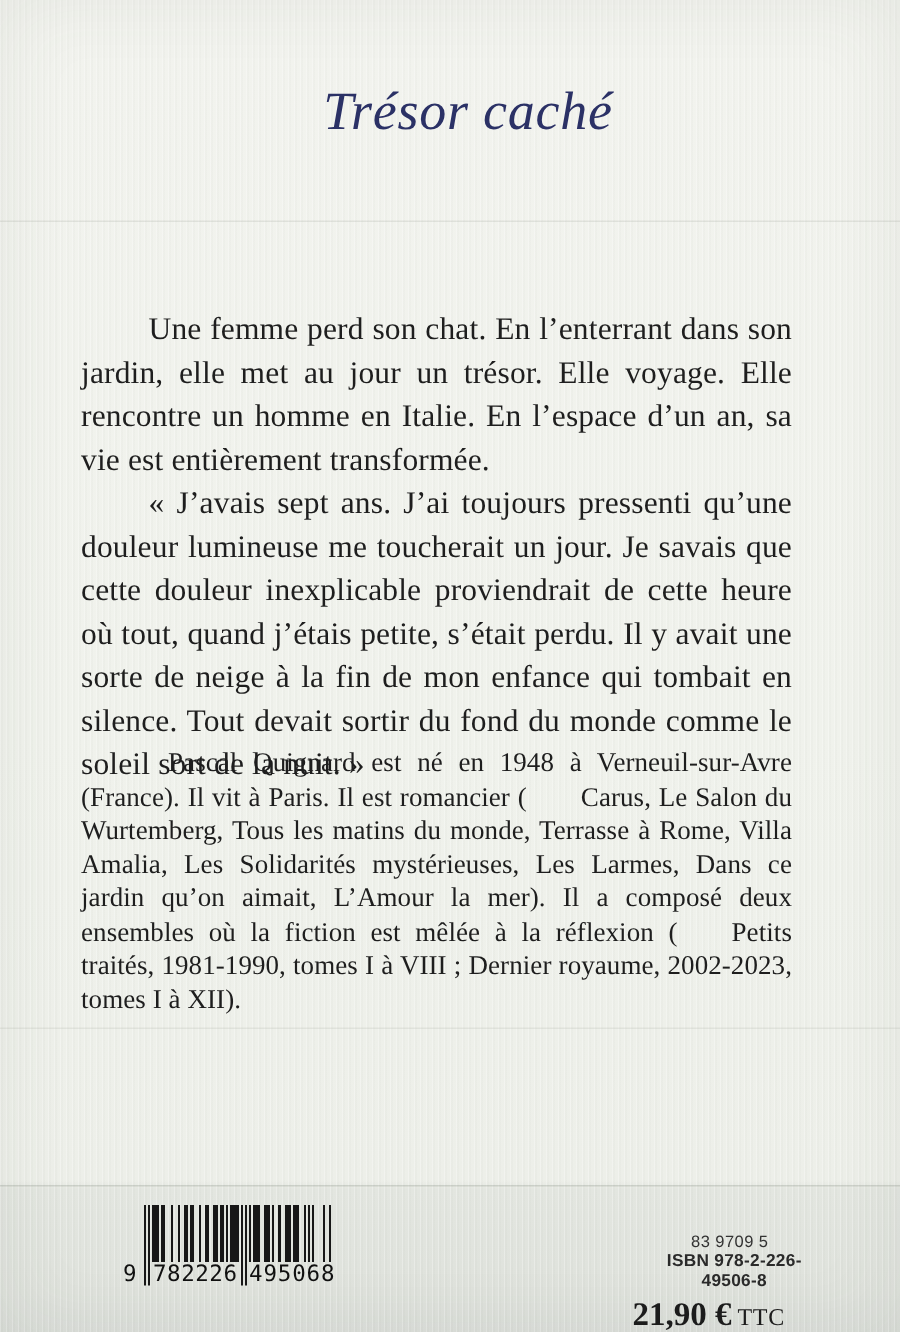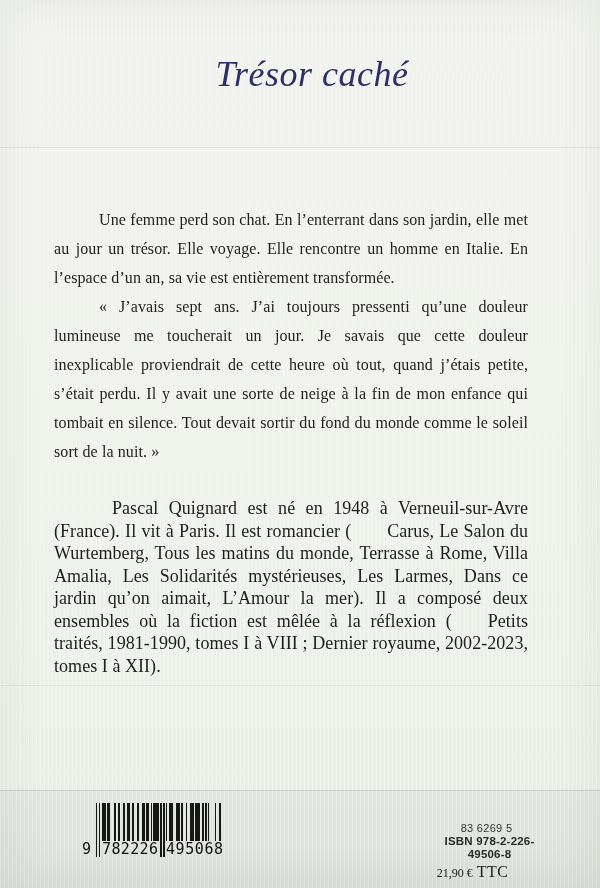--- a/index.html
+++ b/index.html
@@ -26,21 +26,21 @@
     font-style:italic;font-weight:500;
     font-size:36px;line-height:44px;
     color:#2b3166;
     letter-spacing:0.5px;
   }
 
   .textblock{position:absolute;left:54px;width:474px;color:#1e1e1e;}
   .blurb{top:205px;}
   .blurb p{
     margin:0;text-align:justify;text-indent:45px;
-    font-size:16px;line-height:29px;
+    font-size:21px;line-height:29px;
     letter-spacing:0.1px;
   }
   .bio{top:497px;}
   .bio p{
     margin:0;text-align:justify;text-indent:58px;
     font-size:18px;line-height:22.5px;
     letter-spacing:0.05px;
   }
   .bio .seg-italic{}
   .bio .seg-roman{font-style:normal;margin-left:36px;}
@@ -60,21 +60,21 @@
   .bc-g2{left:70px;width:57px;}
 
   .print-info{
     position:absolute;left:405px;top:822px;width:135px;
     text-align:center;color:#2c2c2c;
     font-family:"Liberation Sans", sans-serif;
   }
   .print-code{font-size:11px;line-height:13px;font-weight:500;padding-left:28px;letter-spacing:0.3px;color:#333;}
   .isbn-line{font-size:11.5px;line-height:13px;font-weight:700;letter-spacing:0.2px;color:#2a2a2a;margin-left:34px;}
   .price-line{margin-top:2px;font-family:"Liberation Serif", serif;color:#1c1c1c;}
-  .price-value{font-size:12px;font-weight:400;text-align:right;}
+  .price-value{font-size:22px;font-weight:700;text-align:right;}
   .price-suffix{font-size:16px;font-weight:500;letter-spacing:0.5px;}
 </style>
 </head>
 <body>
 
 <div class="cover">
 
   <div class="crease c1"></div>
   <div class="crease c2"></div>
   <div class="crease c3"></div>
@@ -153,21 +153,21 @@
         <rect x="73" y="0" width="1" height="38" fill="#171717"></rect>
         <rect x="76" y="0" width="1" height="38" fill="#171717"></rect>
         <rect x="78" y="0" width="1" height="38" fill="#171717"></rect>
         <rect x="80" y="0" width="1" height="38" fill="#171717"></rect>
         <rect x="85" y="0" width="1" height="38" fill="#171717"></rect>
         <rect x="88" y="0" width="1" height="38" fill="#171717"></rect>
       </svg>
     </div>
 
   <div class="print-info">
-    <div class="print-code">83 6269 5</div>
+    <div class="print-code">83 9709 5</div>
     <div class="isbn-line">ISBN 978-2-226-49506-8</div>
     <div class="price-line">
       <span class="price-value">21,90 €</span>
       <span class="price-suffix">TTC</span>
     </div>
   </div>
 
 </div>
 
 </body></html>

